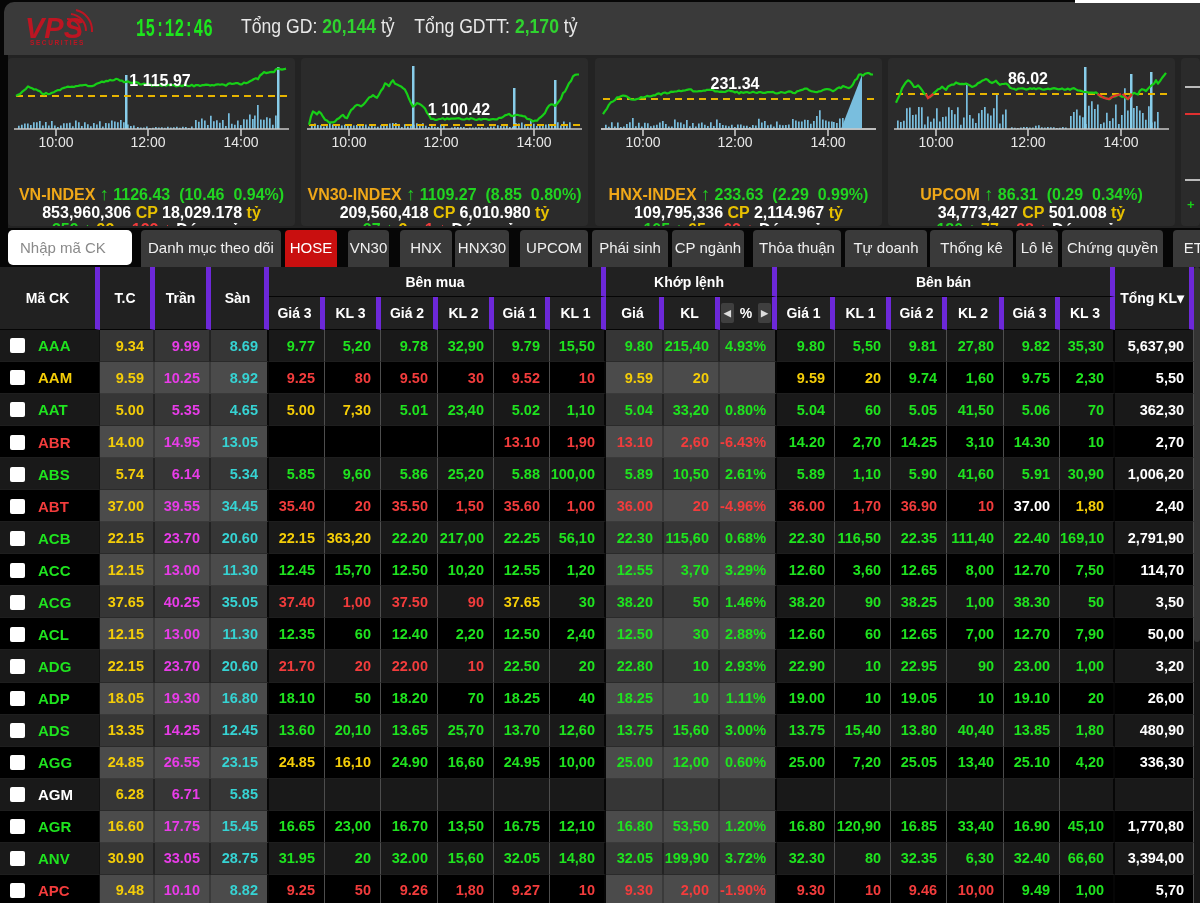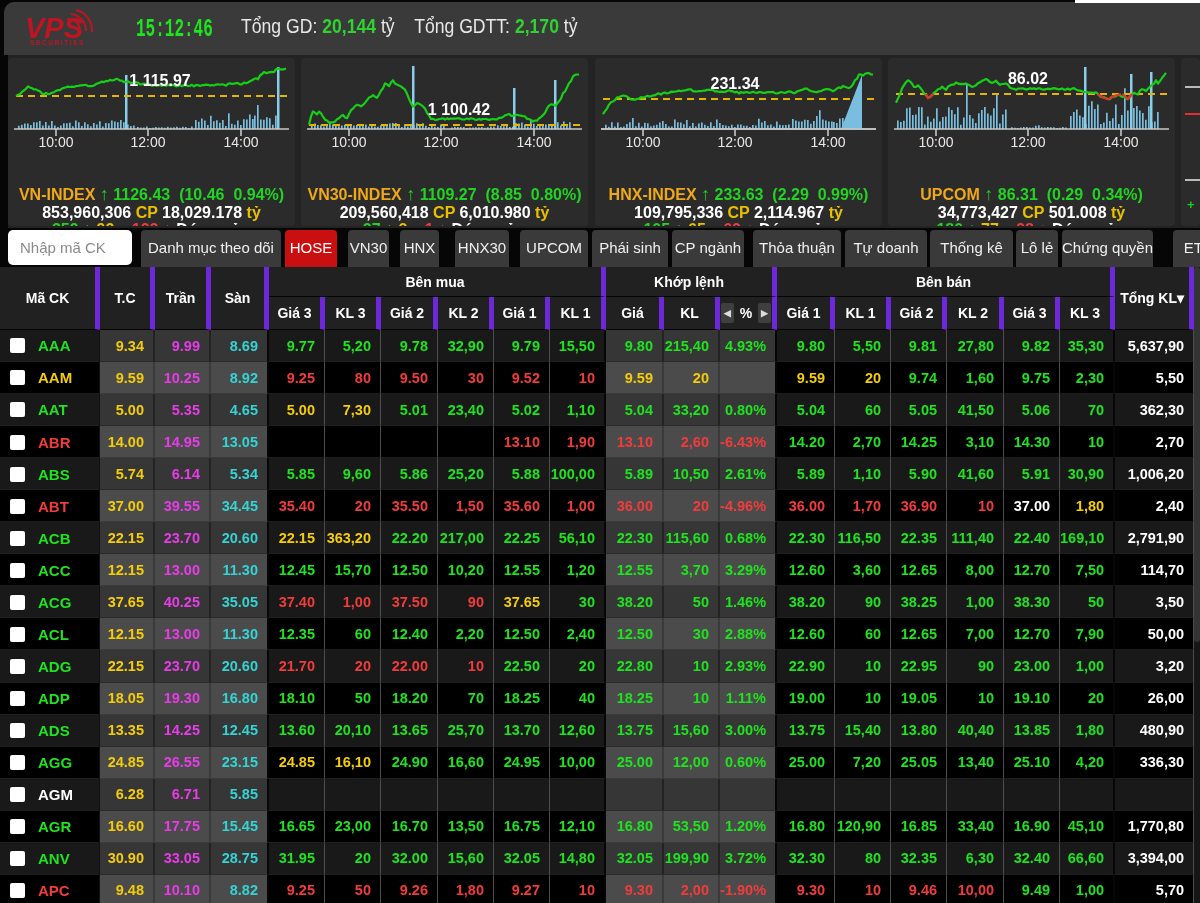--- a/index.html
+++ b/index.html
@@ -172,30 +172,30 @@
 <line x1="4" y1="52" x2="19" y2="52" stroke="#e03030" stroke-width="2"></line>
 <line x1="4" y1="118" x2="19" y2="118" stroke="#bbb" stroke-width="2"></line>
 <text x="6" y="147" fill="#17cf17" font-size="13" font-weight="bold">+</text>
 </svg>
     </div>
   <div id="tabbar">
       <div class="inputbox">Nhập mã CK</div>
       <div class="tab" style="left:141px;width:140px">Danh mục theo dõi</div>
       <div class="tab active" style="left:285px;width:52px">HOSE</div>
       <div class="tab" style="left:348px;width:41px">VN30</div>
-      <div class="tab" style="left:400px;width:39px">HNX</div>
+      <div class="tab" style="left:400px;width:52px">HNX</div>
       <div class="tab" style="left:455px;width:54px">HNX30</div>
       <div class="tab" style="left:520px;width:68px">UPCOM</div>
       <div class="tab" style="left:592px;width:76px">Phái sinh</div>
       <div class="tab" style="left:672px;width:72px">CP ngành</div>
       <div class="tab" style="left:753px;width:88px">Thỏa thuận</div>
       <div class="tab" style="left:845px;width:82px">Tự doanh</div>
       <div class="tab" style="left:930px;width:83px">Thống kê</div>
       <div class="tab" style="left:1016px;width:42px">Lô lẻ</div>
-      <div class="tab" style="left:1062px;width:91px">Chứng quyền</div>
+      <div class="tab" style="left:1062px;width:101px">Chứng quyền</div>
       <div class="tab" style="left:1173px;width:50px">ETF</div>
     </div>
   <div id="tablewrap">
     <table>
       <colgroup>
           <col style="width:100px">
           <col style="width:55px">
           <col style="width:56px">
           <col style="width:58px">
           <col style="width:56px">

